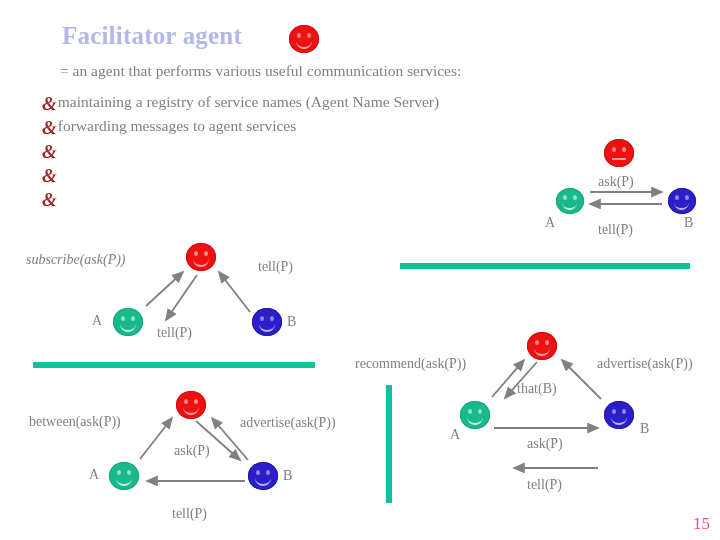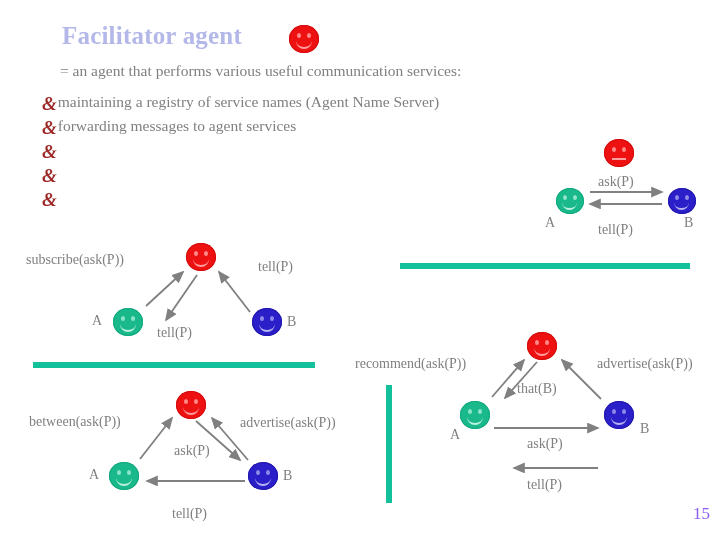--- a/index.html
+++ b/index.html
@@ -54,22 +54,22 @@
   .lbl{
     position:absolute;font-size:14px;color:#808080;white-space:nowrap;
     font-family:"Liberation Serif","DejaVu Serif",serif;
   }
 
   
   .arrows{position:absolute;left:0;top:0;width:720px;height:540px;
           pointer-events:none;}
 
   #page-number{
-    position:absolute;right:10px;bottom:16px;
-    font-size:17px;color:#8b5cf6;margin-left:48px;
+    position:absolute;right:10px;bottom:6px;
+    font-size:17px;color:#ec4899;margin-left:48px;
   }
 </style>
 </head>
 <body>
 
 <div class="stage">
 
   <div id="page-title">Facilitator agent</div>
 
   <div class="face red" style="left:289px;top:25px;width:30px;height:28px;">
@@ -141,21 +141,21 @@
       <span class="eye" style="left:18px;top:8px;width:4px;height:5px;"></span>
       <span class="mouth" style="left:7px;top:14px;width:16px;height:8px;border-bottom:2px solid #bdf0de;border-radius:0 0 16px 16px;"></span>
     </div>
 
     <div class="face blue" style="left:252px;top:308px;width:30px;height:28px;">
       <span class="eye" style="left:8px;top:8px;width:4px;height:5px;"></span>
       <span class="eye" style="left:18px;top:8px;width:4px;height:5px;"></span>
       <span class="mouth" style="left:7px;top:14px;width:16px;height:8px;border-bottom:2px solid #b9b5f2;border-radius:0 0 16px 16px;"></span>
     </div>
 
-    <div class="lbl" style="left:26px;top:252px;">subscribe(ask(P))</div>
+    <div class="lbl" style="left:26px;top:252px;font-style:italic;">subscribe(ask(P))</div>
     <div class="lbl" style="left:258px;top:259px;">tell(P)</div>
     <div class="lbl" style="left:157px;top:325px;">tell(P)</div>
     <div class="lbl" style="left:92px;top:313px;">A</div>
     <div class="lbl" style="left:287px;top:314px;">B</div>
   </div>
 
   <div>
     <div class="face red" style="left:176px;top:391px;width:30px;height:28px;">
       <span class="eye" style="left:8px;top:8px;width:4px;height:5px;"></span>
       <span class="eye" style="left:18px;top:8px;width:4px;height:5px;"></span>

